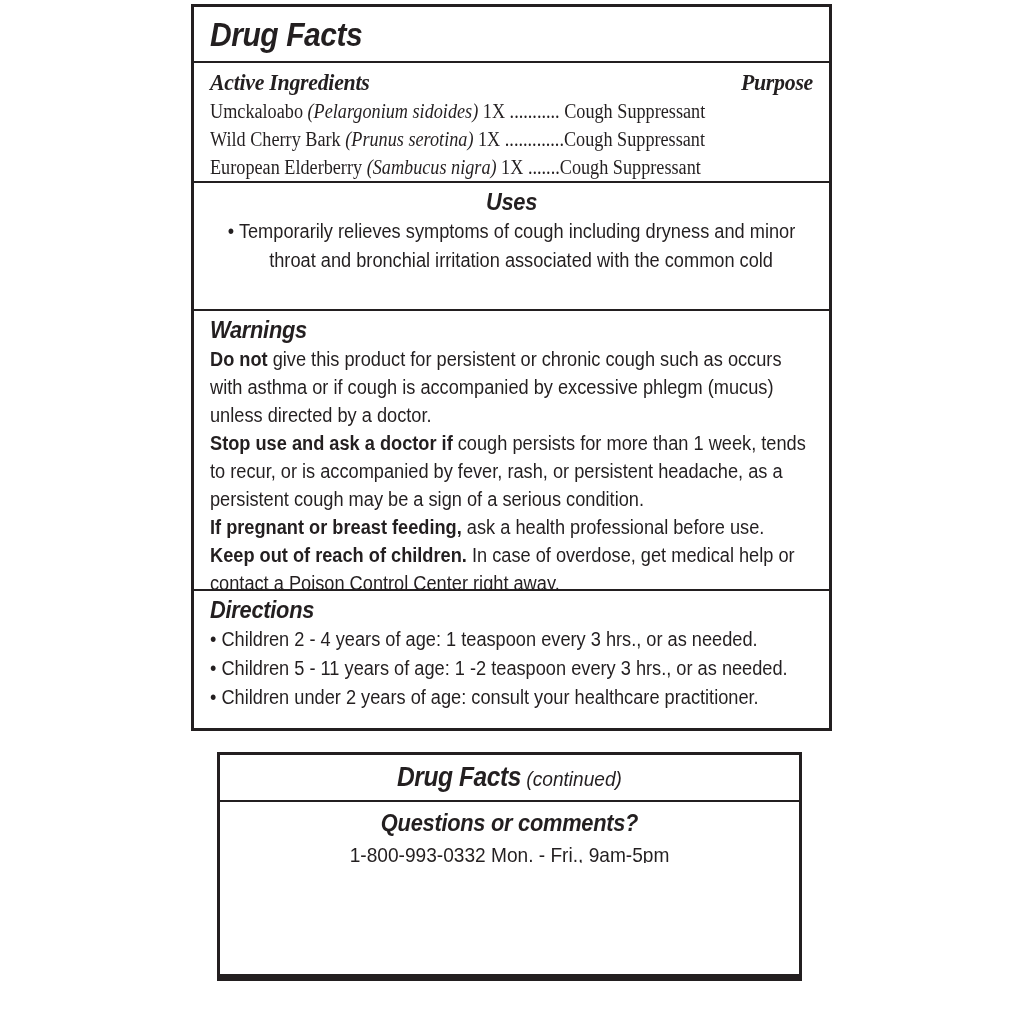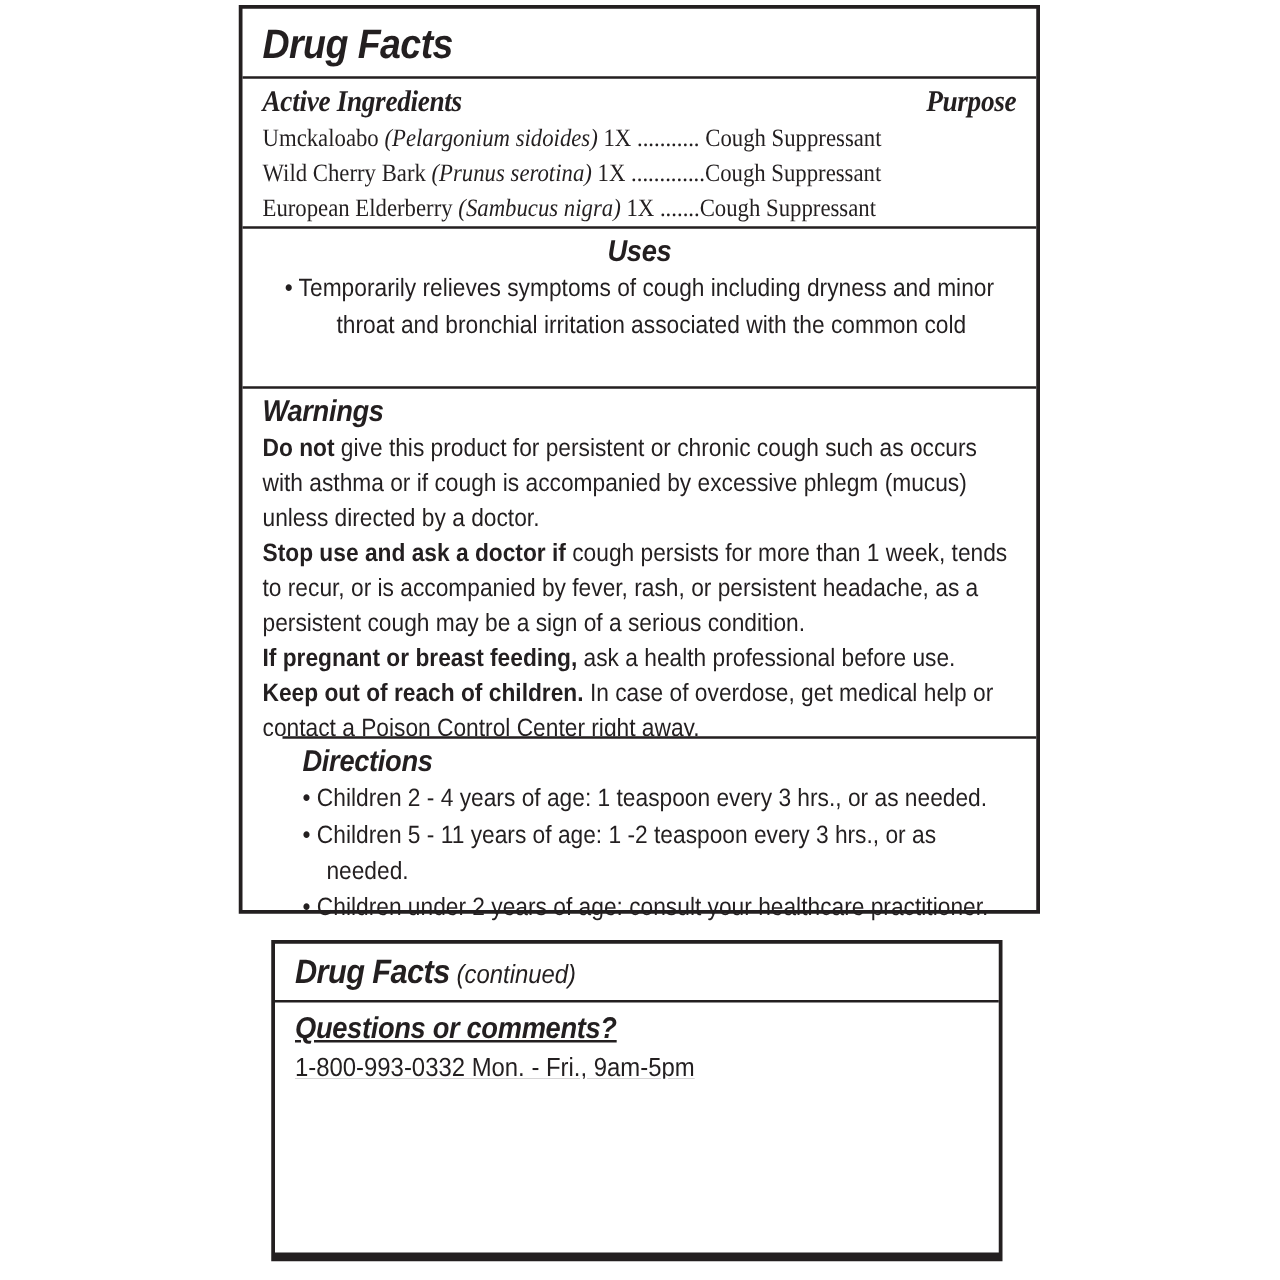--- a/index.html
+++ b/index.html
@@ -11,21 +11,21 @@
     color:#231f20;
     overflow:hidden;
   }
   .box{
     position:absolute;
     box-sizing:border-box;
     border:3px solid #231f20;
     background:#ffffff;
   }
   .box1{ left:191px; top:4px;   width:641px; height:727px; }
-  .box2{ left:217px; top:752px; width:585px; height:257px; border-bottom-width:7px; }
+  .box2{ left:217px; top:752px; width:585px; height:229px; border-bottom-width:7px;text-align:center; }
   .sec{
     box-sizing:border-box;
     padding:4px 16px 0 16px;
     overflow:hidden;
   }
   .sec + .sec{ border-top:2px solid #231f20; }
   
   .cond{
     transform:scaleX(0.91);
     transform-origin:left top;
@@ -104,40 +104,40 @@
     <div class="sec" style="height:280px;">
       <div class="cond">
         <div class="h">Warnings</div>
         <p class="wpara"><span class="bold">Do not</span><span> give this product for persistent or chronic cough such as occurs with asthma or if cough is accompanied by excessive phlegm (mucus) unless directed by a doctor.</span></p>
         <p class="wpara"><span class="bold">Stop use and ask a doctor if</span><span> cough persists for more than 1 week, tends to recur, or is accompanied by fever, rash, or persistent headache, as a persistent cough may be a sign of a serious condition.</span></p>
         <p class="wpara"><span class="bold">If pregnant or breast feeding,</span><span> ask a health professional before use.</span></p>
         <p class="wpara"><span class="bold">Keep out of reach of children.</span><span> In case of overdose, get medical help or contact a Poison Control Center right away.</span></p>
       </div>
     </div>
 
-    <div class="sec" style="height:157px;margin-left:32px;">
+    <div class="sec" style="height:157px;">
       <div class="cond">
         <div class="h">Directions</div>
         <p class="bullet"><span>•</span> <span>Children 2 - 4 years of age: 1 teaspoon every 3 hrs., or as needed.</span></p>
         <p class="bullet"><span>•</span> <span>Children 5 - 11 years of age: 1 -2 teaspoon every 3 hrs., or as needed.</span></p>
         <p class="bullet"><span>•</span> <span>Children under 2 years of age: consult your healthcare practitioner.</span></p>
       </div>
     </div>
 
   </div>
 
   <div class="box box2">
 
     <div class="sec title2" style="height:45px;">
       <span class="cond" style="display:inline-block;white-space:nowrap;"><span>Drug Facts</span><span class="cont it">(continued)</span></span>
     </div>
 
 
 
-    <div class="sec" style="height:63px;text-decoration:underline;">
+    <div class="sec" style="height:63px;">
       <div class="cond">
         <div class="h q-h">Questions or comments?</div>
         <div class="phone">1-800-993-0332 Mon. - Fri., 9am-5pm</div>
       </div>
     </div>
 
   </div>
 
 </div>
 

